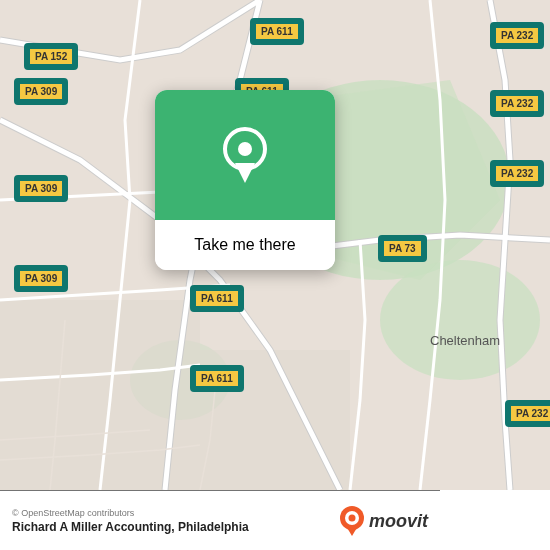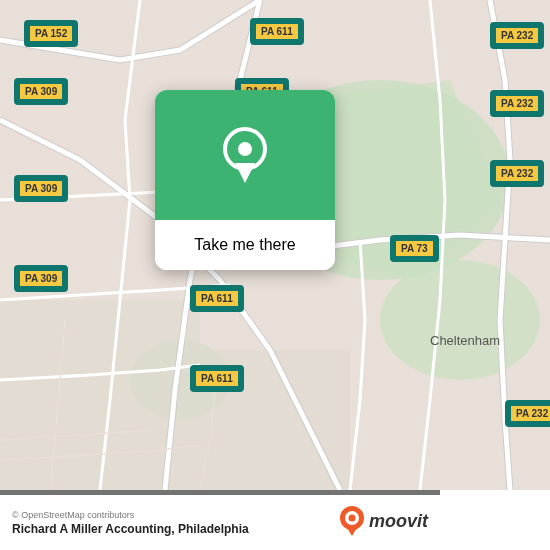--- a/index.html
+++ b/index.html
@@ -104,21 +104,21 @@
       width: 440px;
       height: 60px;
       background: white;
       position: absolute;
       bottom: 0;
       left: 0;
       display: flex;
       flex-direction: column;
       justify-content: center;
       padding: 0 12px;
-      border-top: 5px solid #737373;
+      border-top: 1px solid #737373;
     }
 
     #attribution {
       font-size: 9px;
       color: #777;
       margin-bottom: 2px;
     }
 
     #place-name {
       font-size: 12px;
@@ -184,31 +184,31 @@
     <path d="M 420,490 L 430,400 L 440,300 L 445,200 L 440,100 L 430,0" class="road-minor" stroke="#ffffff" stroke-width="3"></path>
 
     <path d="M 0,440 L 80,435 L 150,430" class="road-tiny" stroke="#ddd" stroke-width="2"></path>
     <path d="M 200,490 L 210,440 L 215,390" class="road-tiny" stroke="#ddd" stroke-width="2"></path>
     <path d="M 0,460 L 90,455 L 160,450 L 200,445" class="road-tiny" stroke="#ddd" stroke-width="2"></path>
     <path d="M 50,490 L 55,440 L 60,380 L 65,320" class="road-tiny" stroke="#ddd" stroke-width="2"></path>
 
     <text x="430" y="345" font-size="13" fill="#555" font-family="Arial">Cheltenham</text>
   </svg>
 
-  <div class="highway-badge" style="top:20px;left:24px">PA 152</div>
+  <div class="highway-badge" style="top:43px;left:24px">PA 152</div>
   <div class="highway-badge" style="top:18px;left:250px">PA 611</div>
   <div class="highway-badge" style="top:22px;left:490px">PA 232</div>
   <div class="highway-badge" style="top:78px;left:14px">PA 309</div>
   <div class="highway-badge" style="top:78px;left:235px">PA 611</div>
   <div class="highway-badge" style="top:90px;left:490px">PA 232</div>
   <div class="highway-badge" style="top:175px;left:14px">PA 309</div>
   <div class="highway-badge" style="top:160px;left:490px">PA 232</div>
   <div class="highway-badge" style="top:265px;left:14px">PA 309</div>
   <div class="highway-badge" style="top:285px;left:190px">PA 611</div>
-  <div class="highway-badge" style="top:235px;left:390px">PA 73</div>
+  <div class="highway-badge" style="top:235px;left:378px">PA 73</div>
   <div class="highway-badge" style="top:365px;left:190px">PA 611</div>
   <div class="highway-badge" style="top:400px;left:505px">PA 232</div>
 
   <div id="action-card">
     <div id="card-top">
 
       <svg width="48" height="60" viewBox="0 0 48 60">
         <circle cx="24" cy="24" r="20" fill="none" stroke="white" stroke-width="4"></circle>
         <circle cx="24" cy="24" r="7" fill="white"></circle>
         <polygon points="14,38 34,38 24,58" fill="white"></polygon>

